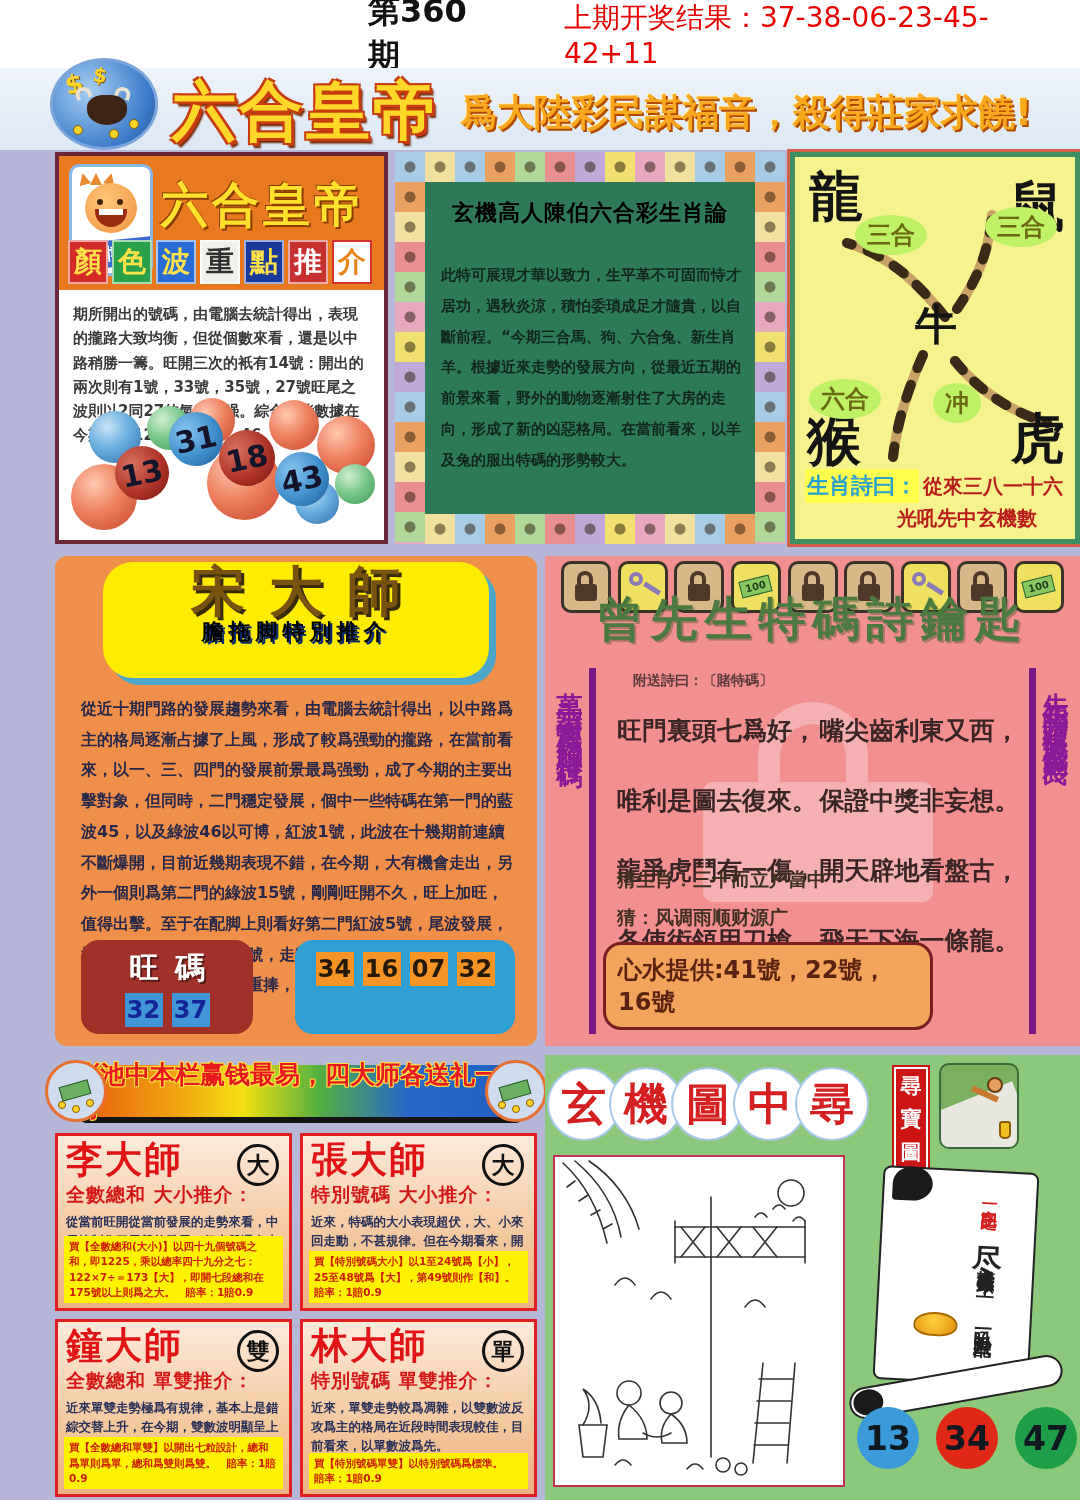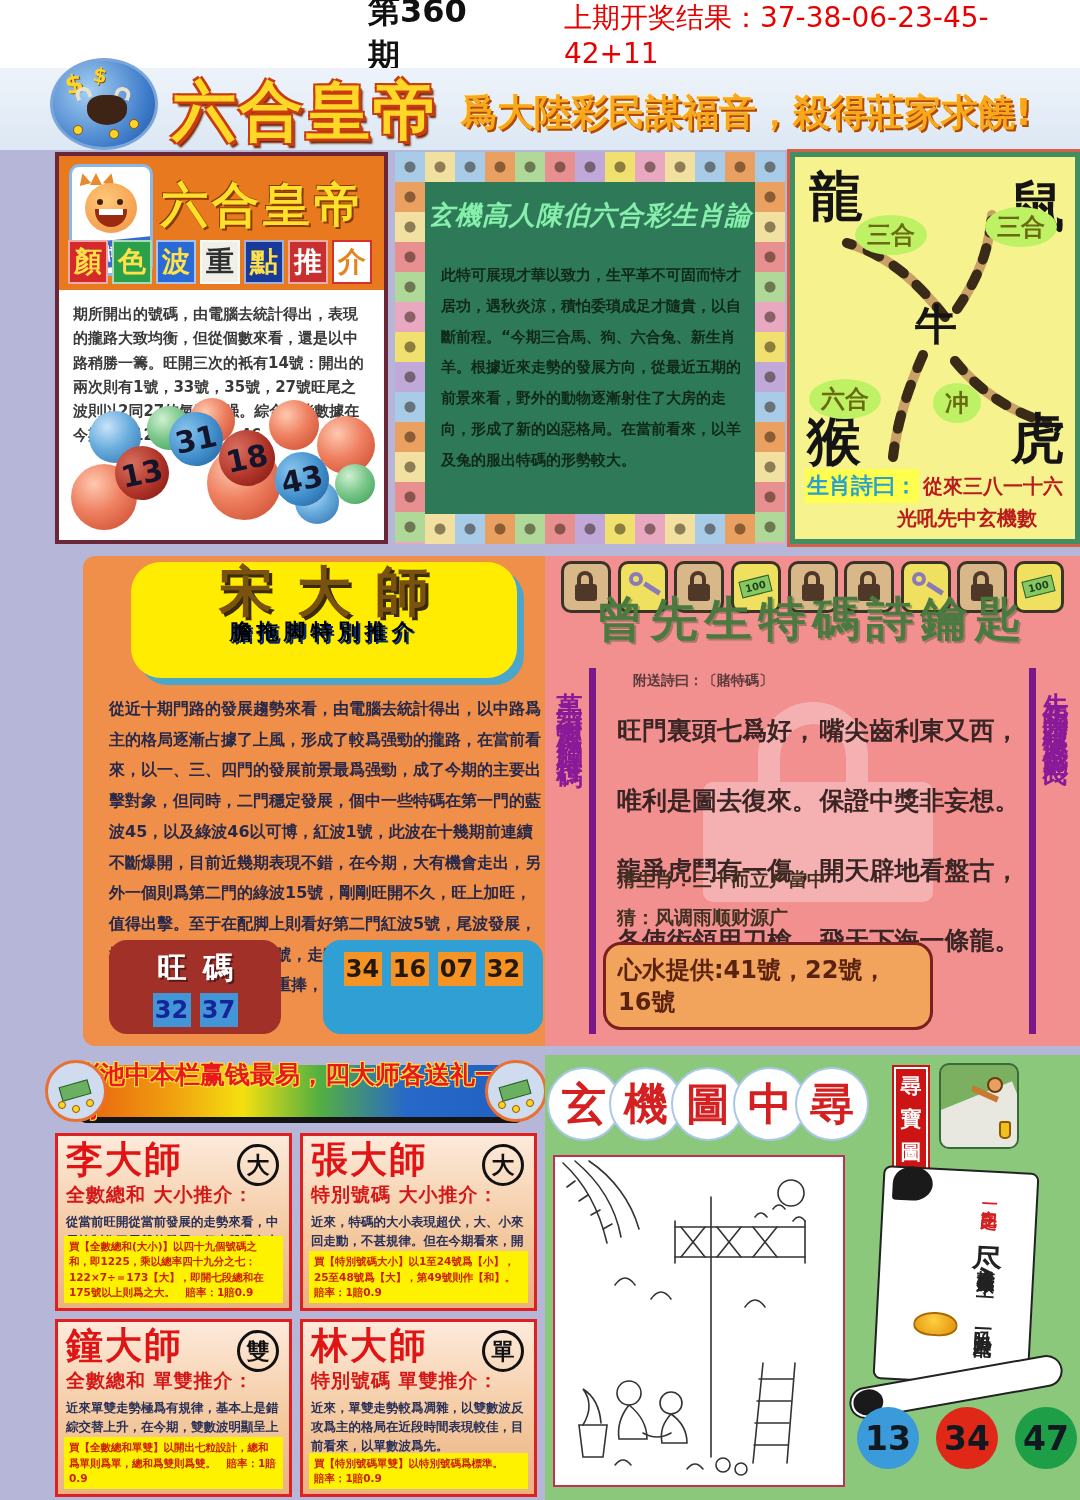--- a/index.html
+++ b/index.html
@@ -61,41 +61,41 @@
   .panel-essay { position:absolute; left:395px; top:152px; width:390px; height:392px; background:#2e7a58; }
   .strip { position:absolute; background-size:30px 30px, auto; }
   .strip-h { left:0; width:390px; height:30px;
     background-image:radial-gradient(circle at 15px 15px, rgba(40,25,10,.5) 5px, transparent 6px),
       repeating-linear-gradient(90deg,#e8a8c0 0 30px,#f2e0a0 30px 60px,#a8cce8 60px 90px,#eaa060 90px 120px,#b0d898 120px 150px,#e89090 150px 180px,#c0a8d8 180px 210px,#f0e070 210px 240px); }
   .strip-top { top:0; } .strip-bottom { bottom:0; }
   .strip-v { top:0; width:30px; height:392px;
     background-image:radial-gradient(circle at 15px 15px, rgba(40,25,10,.5) 5px, transparent 6px),
       repeating-linear-gradient(180deg,#a8cce8 0 30px,#eaa060 30px 60px,#f2e0a0 60px 90px,#e89090 90px 120px,#b0d898 120px 150px,#e8a8c0 150px 180px,#f0e070 180px 210px,#c0a8d8 210px 240px); }
   .strip-left { left:0; } .strip-right { right:0; }
-  .essay-title { position:absolute; top:46px; left:30px; right:30px; text-align:center; font-size:26px; font-weight:bold; color:#86efac; letter-spacing:1px;font-style:italic; }
+  .essay-title { position:absolute; top:46px; left:30px; right:30px; text-align:center; font-size:22px; font-weight:bold; color:#000000; letter-spacing:1px; }
   .essay-body { position:absolute; top:108px; left:46px; right:44px; font-size:15px; font-weight:bold; color:#10281a; line-height:2.05; }
 
   
   .panel-zodiac { position:absolute; left:790px; top:152px; width:290px; height:392px; background:#f6f28e; border:5px solid #3f8f63; box-shadow:0 0 0 3px #d4604a; }
   .z-corner { position:absolute; font-family:"DejaVu Serif", serif; font-size:54px; font-weight:bold; color:#141414; }
   .z-tl { left:14px; top:4px; } .z-tr { right:10px; top:14px; }
   .z-bl { left:12px; top:248px; } .z-br { right:10px; top:246px; }
   .z-center { position:absolute; left:120px; top:140px; font-size:42px; font-weight:bold; color:#141414; }
   .z-oval { position:absolute; background:#bef264; color:#6a6a12; border-radius:50%; font-size:24px; font-weight:bold; padding:4px 12px; }
   .zo-tl { left:60px; top:58px; } .zo-tr { left:190px; top:50px; }
   .zo-bl { left:14px; top:222px; } .zo-br { left:138px; top:226px; }
   .z-strokes { position:absolute; left:0; top:0; }
   .z-poem { position:absolute; left:10px; top:312px; width:262px; line-height:1.55; }
   .z-poem-label { display:inline-block; background:#ffff4d; color:#2aa0cc; font-size:22px; font-weight:bold; padding:0 2px; }
   .z-line { font-size:20px; font-weight:bold; color:#b91c1c; }
   .z-line1 { display:inline-block; margin-left:4px; }
   .z-line2 { margin-left:92px; }
 
   
-  .panel-song { position:absolute; left:55px; top:556px; width:482px; height:490px; background:#ef8f4a; border-radius:12px;margin-left:28px; }
+  .panel-song { position:absolute; left:55px; top:556px; width:482px; height:490px; background:#ef8f4a; border-radius:12px; }
   .song-head { position:absolute; left:48px; top:6px; width:386px; height:116px; background:#ffec00; border-radius:30px; box-shadow:7px 7px 0 rgba(58,168,216,.9); text-align:center; }
   .song-title { font-size:54px; font-weight:bold; color:#7a5210; letter-spacing:24px; padding-left:24px; text-shadow:3px 3px 0 #3a2a08; line-height:1.1; }
   .song-sub { font-size:22px; font-weight:bold; color:#000000; letter-spacing:5px; text-shadow:2px 2px 0 #0a2a70; margin-top:-4px; }
   .song-body { position:absolute; top:138px; left:26px; right:20px; font-size:16px; font-weight:bold; color:#28284a; line-height:1.92; }
   .song-picks { position:absolute; left:26px; right:22px; bottom:12px; height:94px; display:flex; justify-content:space-between; }
   .pick-box { border-radius:18px; padding-top:8px; text-align:center; }
   .pick-wang { width:172px; background:#a03028; }
   .pick-pei { width:220px; background:#2f9fd4; }
   .pick-label { color:#fff; font-size:30px; font-weight:bold; letter-spacing:16px; padding-left:16px; text-shadow:2px 2px 0 rgba(0,0,0,.45); }
   .pick-nums { display:flex; justify-content:center; gap:9px; margin-top:4px; }

